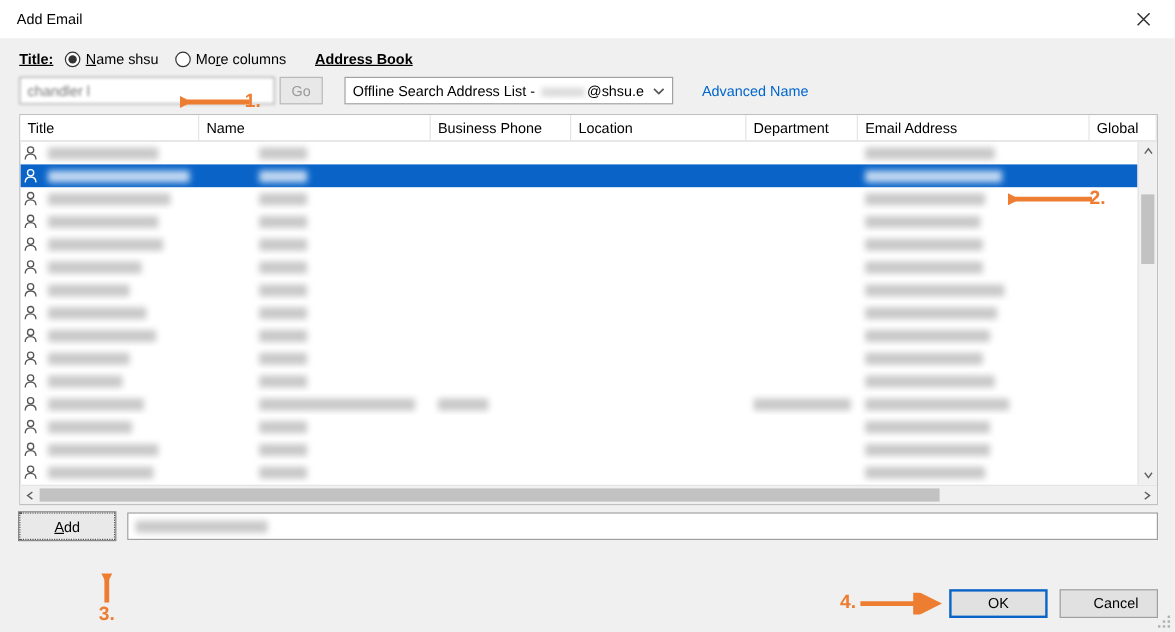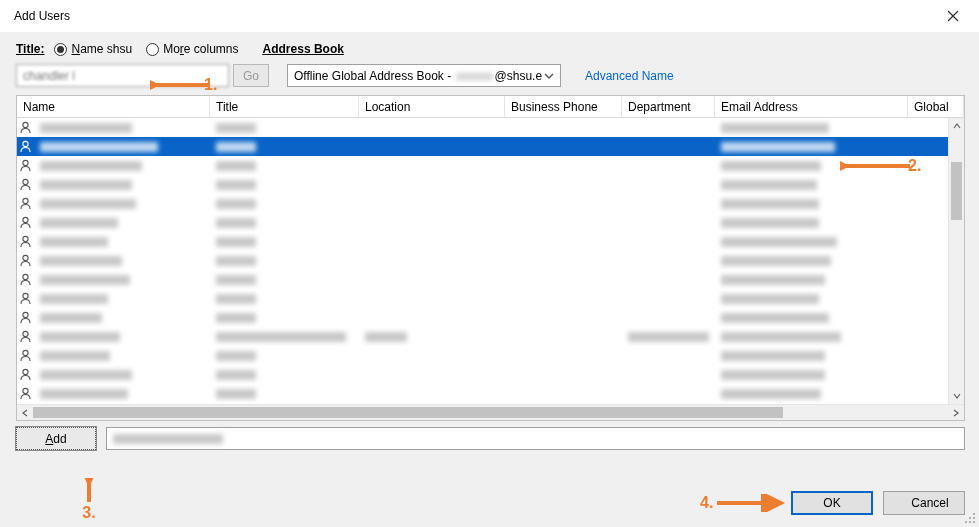--- a/index.html
+++ b/index.html
@@ -173,21 +173,21 @@
   .ann { position:absolute; display:flex; align-items:center; font-weight:bold; color:#ed7d31; font-size:16px; z-index: 50;}
   .ann svg { display:block; }
   .resize-grip {
     position:absolute; right:2px; bottom:2px; width:14px; height:14px;
   }
 </style>
 </head>
 <body>
 
 <div class="titlebar">
-  <span class="title">Add Users</span>
+  <span class="title">Add Email</span>
   <div class="close-btn">
     <svg viewBox="0 0 12 12">
         <path d="M1 1 L11 11 M11 1 L1 11" stroke="#333" stroke-width="1.3"></path>
       </svg>
   </div>
 </div>
 
 <div class="content">
   <div class="search-row">
     <span class="search-label">Title:</span>
@@ -202,37 +202,37 @@
       </span>
     </div>
     <span class="ab-label"><span style="text-decoration:underline">A</span>ddress Book</span>
   </div>
 
   <div class="input-row">
     <input class="search-input" value="chandler l" style="">
     <button class="go-btn">Go</button>
     <div class="ab-select">
       <span class="sel-text">
-        <span>Offline Global Address Book - </span><span class="blurred-part">xxxxxx</span><span>@shsu.e</span>
+        <span>Offline Search Address List - </span><span class="blurred-part">xxxxxx</span><span>@shsu.e</span>
       </span>
       <span class="chev">
         <svg viewBox="0 0 10 10">
             <path d="M1 3 L5 7 L9 3" fill="none" stroke="#555" stroke-width="1.4"></path>
           </svg>
       </span>
     </div>
     <span class="adv-link">Advanced Name</span>
   </div>
 
   <div class="list-wrap">
     <div class="headers">
+      <div class="col col-title">Title</div>
       <div class="col col-name">Name</div>
-      <div class="col col-title">Title</div>
+      <div class="col col-phone">Business Phone</div>
       <div class="col col-loc">Location</div>
-      <div class="col col-phone">Business Phone</div>
       <div class="col col-dept">Department</div>
       <div class="col col-email">Email Address</div>
       <div class="col col-company">Global</div>
     </div>
     <div class="list-body">
       <div class="rows-area" id="rows-area">
           <div class="row">
             <span class="ico" style="color:#555">
               <svg viewBox="0 0 13 13">
                 <circle cx="6.5" cy="4" r="2.6" fill="none" stroke="currentColor" stroke-width="1.1"></circle>

